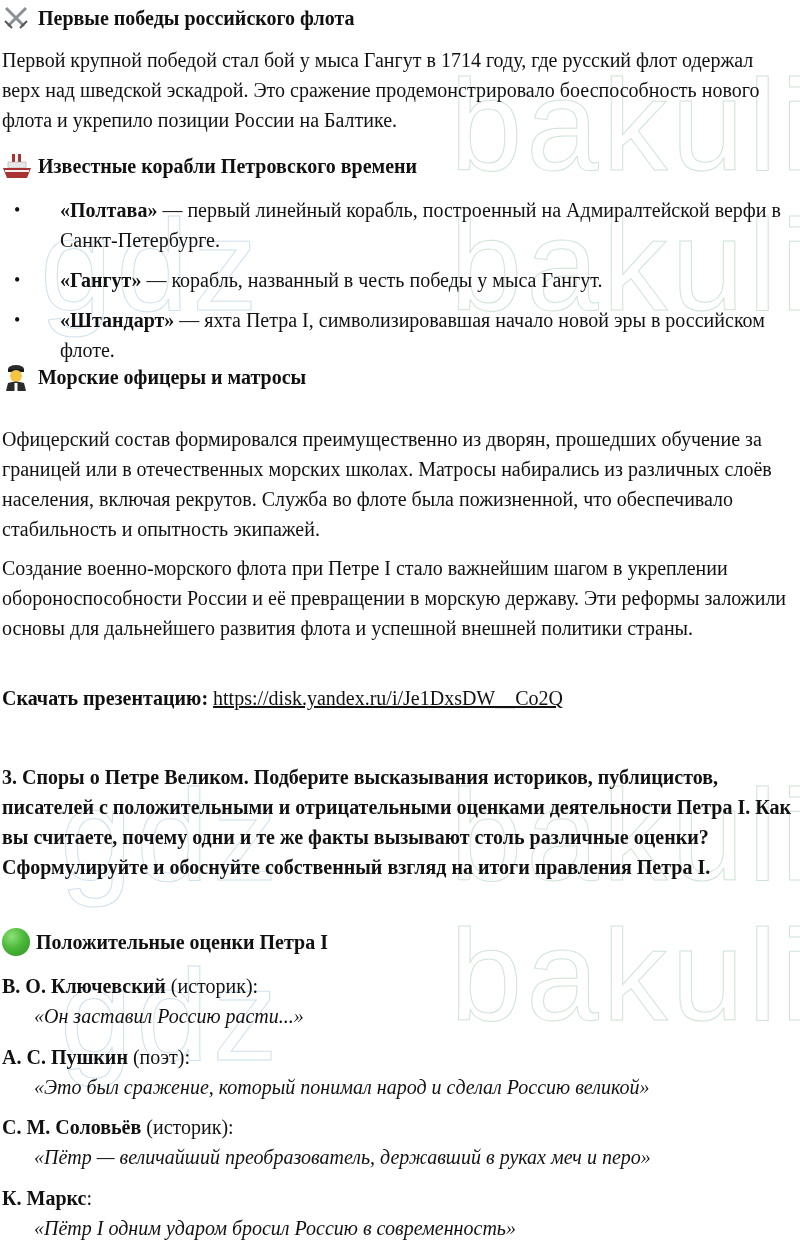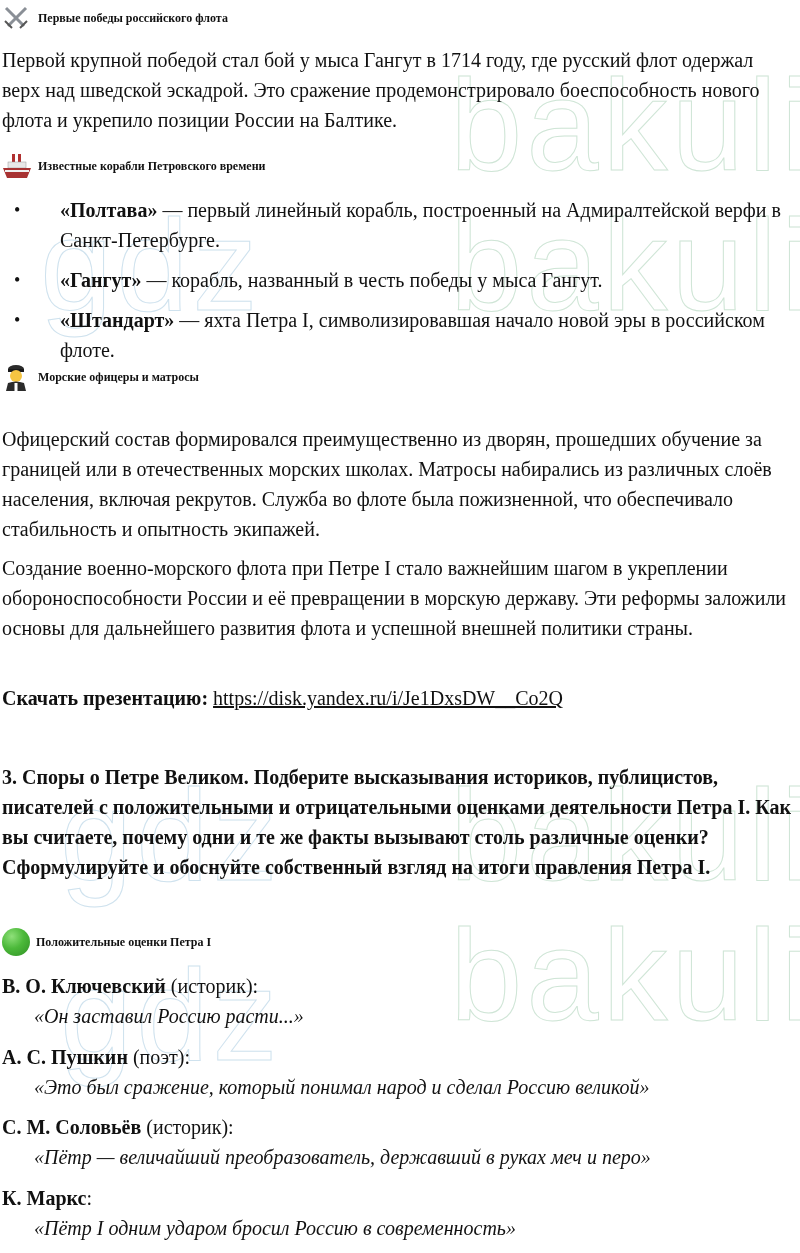--- a/index.html
+++ b/index.html
@@ -21,21 +21,21 @@
       color: transparent;
       -webkit-text-stroke: 1px #cfe5d6;
       pointer-events: none;
       z-index: 0;
       letter-spacing: 4px;
     }
     .wm.blue { -webkit-text-stroke: 1px #cfe2ee; }
     .page { position: relative; z-index: 1; padding: 0 0 0 2px; }
     h3 {
       margin: 0;
-      font-size: 12px;
+      font-size: 20px;
       font-weight: bold;
       line-height: 30px;
       display: flex;
       align-items: center;
     }
     .ico {
       display: inline-block;
       width: 30px;
       height: 28px;
       margin-right: 6px;

